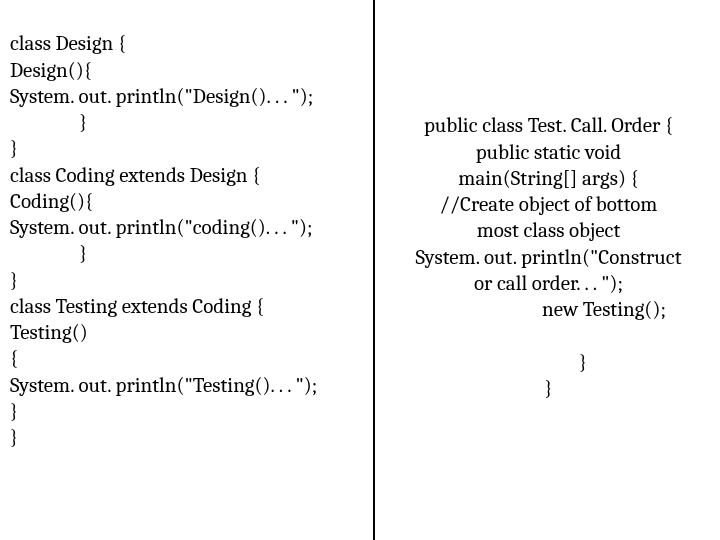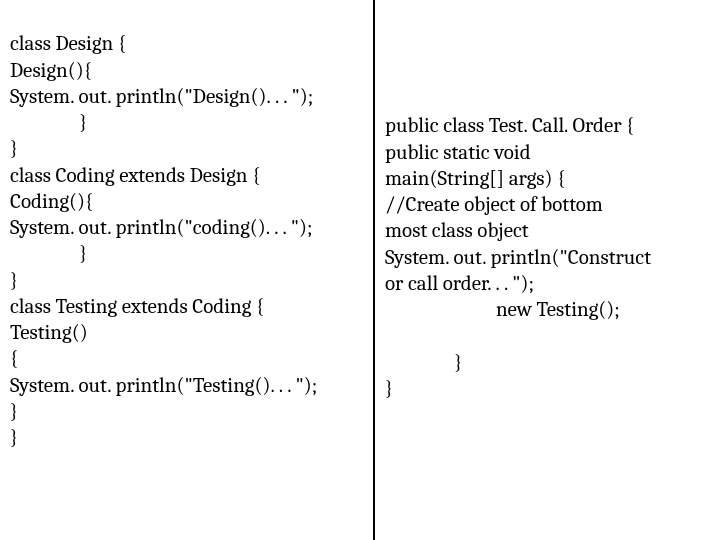--- a/index.html
+++ b/index.html
@@ -25,20 +25,21 @@
     white-space: pre;
     box-sizing: border-box;
   }
   .left {
     width: 375px;
     border-right: 2px solid #000;
   }
   .right {
     width: 345px;
     padding-top: 86px;
+    text-align: center;
   }
 </style>
 </head>
 <body>
 
 <div class="page">
   <div class="col left">
 <span>class Design {</span>
 <span>Design(){</span>
 <span>System. out. println("Design(). . . ");</span>

